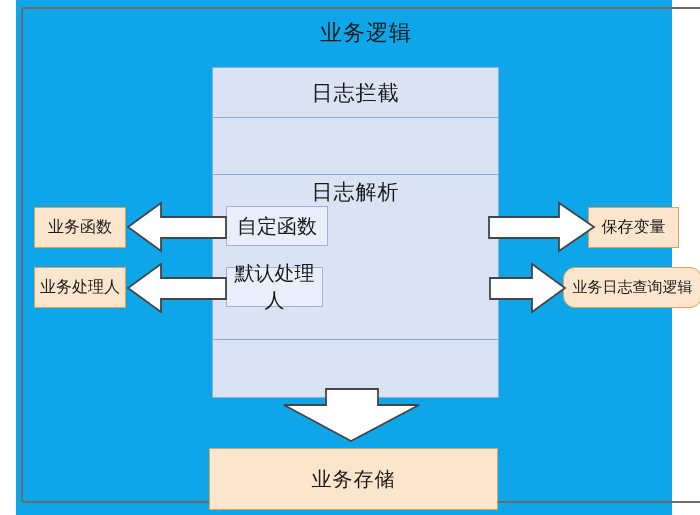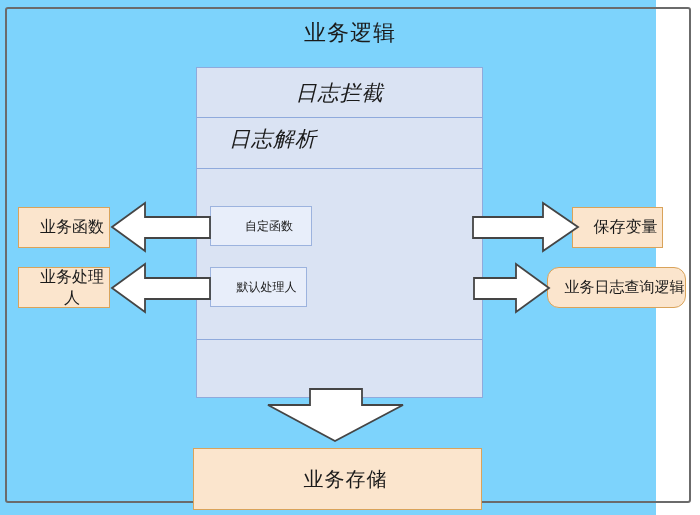--- a/index.html
+++ b/index.html
@@ -1,44 +1,44 @@
 <!DOCTYPE html>
 <html><head>
 <meta charset="utf-8">
 <style>
   html,body{margin:0;padding:0;background:#ffffff;}
   body{width:700px;height:515px;overflow:hidden;
        font-family:"Liberation Sans","DejaVu Sans",sans-serif;color:#1a1a1a;}
-  .page{position:relative;width:656px;height:515px;background:#7dd3fc;}
+  .page{position:relative;width:656px;height:515px;background:#0ea5e9;margin-left:16px;}
 
   .frame{position:absolute;left:5px;top:7px;width:686px;height:496px;
          border:2px solid #6b6b6b;border-radius:3px;box-sizing:border-box;}
 
   .title{position:absolute;left:0;top:18px;width:700px;text-align:center;
          font-size:22px;letter-spacing:1px;}
 
   
   .main-box{position:absolute;left:196px;top:67px;width:287px;height:331px;
-            background:#dae3f3;border:1.5px solid #8faadc;box-sizing:border-box;font-style:italic;}
+            background:#dae3f3;border:1.5px solid #8faadc;box-sizing:border-box;}
   .main-header{position:absolute;left:0;top:0;width:100%;height:50px;
                border-bottom:1.5px solid #8faadc;box-sizing:border-box;
                display:flex;align-items:center;justify-content:center;
                font-size:21px;letter-spacing:1px;}
-  .main-cols{position:absolute;left:0;top:42px;width:100%;height:59px;
-             border-bottom:1.5px solid #8faadc;box-sizing:border-box;display:flex;}
+  .main-cols{position:absolute;left:0;top:48px;width:100%;height:59px;
+             border-bottom:1.5px solid #8faadc;box-sizing:border-box;display:flex;flex-direction:column;}
   .main-col{flex:0 0 152px;display:flex;align-items:center;justify-content:center;
             font-size:21px;letter-spacing:1px;box-sizing:border-box;}
   .main-col.right{flex:1 1 auto;border-left:1.5px solid #8096bc;}
   .strip-divider{position:absolute;left:0;top:271px;width:100%;height:0;
                  border-top:1.5px solid #8faadc;}
 
   
   .node{position:absolute;display:flex;align-items:center;justify-content:center;
-        box-sizing:border-box;text-align:center;padding-left:16px;}
-  .blue-node{background:#e8eefa;border:1px solid #9cb3de;font-size:12px;}
+        box-sizing:border-box;text-align:center;}
+  .blue-node{background:#e8eefa;border:1px solid #9cb3de;font-size:20px;}
   .orange-node{background:#fbe5cd;border:1.5px solid #d9a35a;font-size:16px;}
 
   .n-custom   {left:210px;top:206px;width:102px;height:40px;}
   .n-context  {left:380px;top:207px;width:93px;height:41px;}
   .n-handler  {left:210px;top:267px;width:97px;height:40px;}
   .n-query    {left:380px;top:267px;width:93px;height:40px;}
   .n-logstore {left:258px;top:356px;width:165px;height:27px;
                background:#edf2fc;border:1px solid #9cb3de;font-size:17px;letter-spacing:1px;}
 
   .o-func    {left:18px; top:207px;width:92px;height:41px;}

